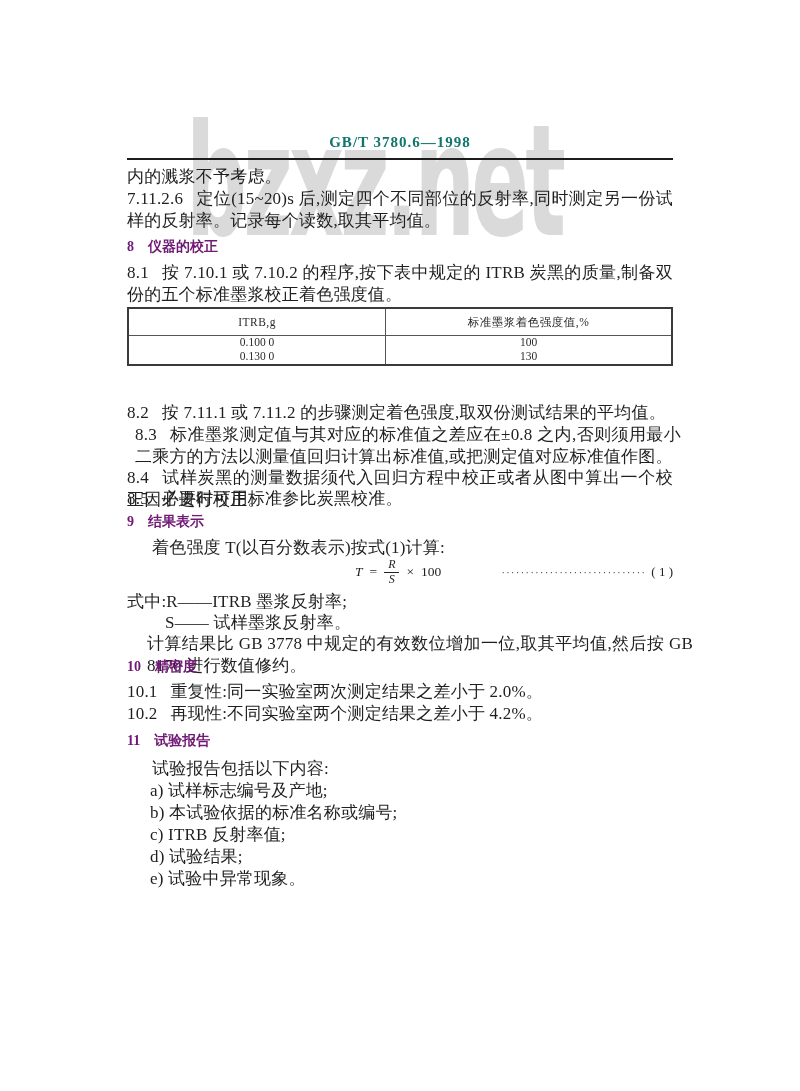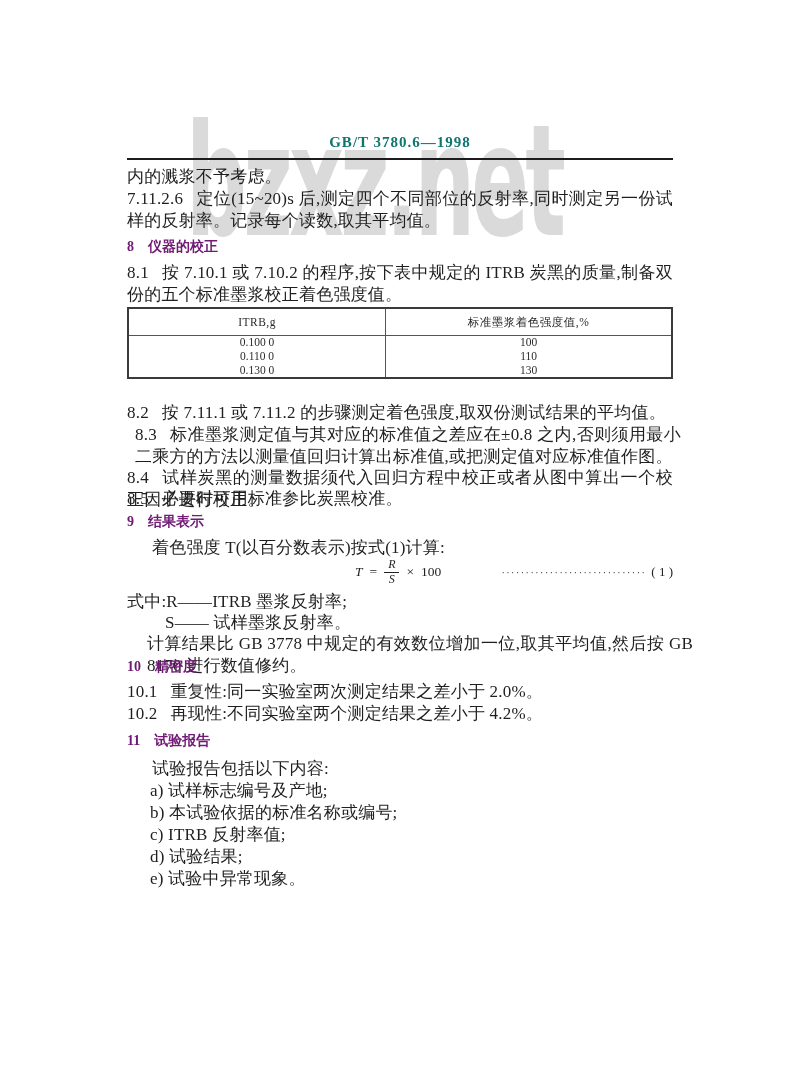--- a/index.html
+++ b/index.html
@@ -96,24 +96,20 @@
           <th>ITRB,g</th>
           <th class="col2">标准墨浆着色强度值,%</th>
         </tr>
       </thead>
       <tbody>
         <tr>
           <td>0.100 0</td>
           <td class="col2">100</td>
         </tr>
         <tr>
-          <td>0.110 0</td>
-          <td class="col2">110</td>
-        </tr>
-        <tr>
           <td>0.130 0</td>
           <td class="col2">130</td>
         </tr>
       </tbody>
     </table>
 
     <p class="abs line" style="top:402px;left:0;"><span class="cnum">8.2</span><span>按 7.11.1 或 7.11.2 的步骤测定着色强度,取双份测试结果的平均值。</span></p>
 
     <p class="abs line" style="top:424px;left:8px;"><span class="cnum">8.3</span><span>标准墨浆测定值与其对应的标准值之差应在±0.8 之内,否则须用最小二乘方的方法以测量值回归计算出标准值,或把测定值对应标准值作图。</span></p>
 

